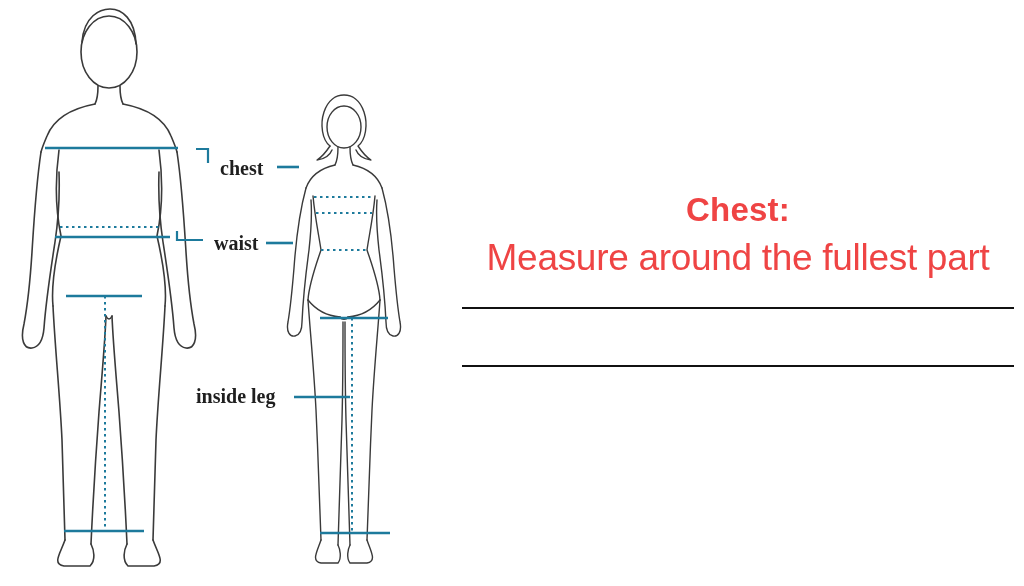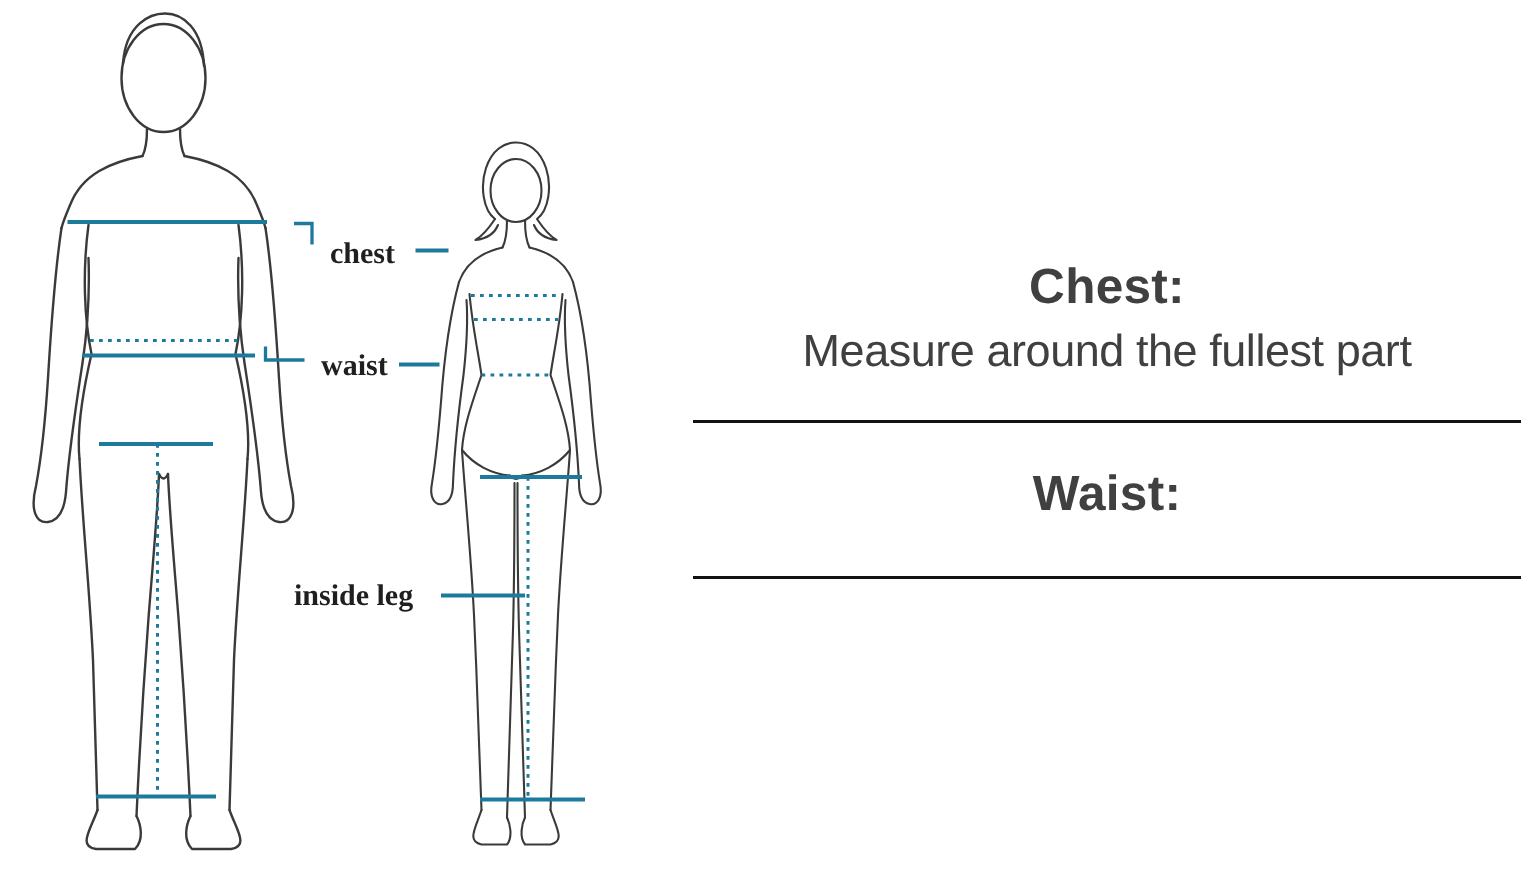--- a/index.html
+++ b/index.html
@@ -13,29 +13,29 @@
   .fig-outline { fill:none; stroke:#3a3a3a; stroke-width:1.6; stroke-linecap:round; stroke-linejoin:round; }
   .fig-outline-f { fill:none; stroke:#3a3a3a; stroke-width:1.4; stroke-linecap:round; stroke-linejoin:round; }
   .meas-solid { stroke:#1d7a9c; stroke-width:2.6; fill:none; stroke-linecap:butt; }
   .meas-bracket { stroke:#1d7a9c; stroke-width:2.2; fill:none; stroke-linecap:butt; stroke-linejoin:miter; }
   .meas-dotted { stroke:#1d7a9c; stroke-width:2; fill:none; stroke-dasharray:2.5 3.5; }
   .meas-label { font-family:"Liberation Serif", serif; font-weight:bold; font-size:20px; fill:#1f1f1f; }
 
   .instructions {
     position:absolute; left:462px; top:0; width:552px; height:586px;
     display:flex; flex-direction:column; justify-content:center; align-items:center;
-    text-align:center; color:#404040;
+    text-align:center; color:#ef4444;
   }
   .section { width:100%; }
   .section h2 {
     margin:0 0 8px 0; font-size:33px; font-weight:700; letter-spacing:0.2px;
     font-family:"Liberation Sans", sans-serif;
   }
   .section p {
-    margin:0; font-size:30px; font-weight:400; letter-spacing:-0.3px;
+    margin:0; font-size:37px; font-weight:400; letter-spacing:-0.3px;
     font-family:"Liberation Sans", sans-serif;
   }
   .divider { width:100%; border:none; border-top:2px solid #111111; margin:28px 0; }
 </style>
 </head>
 <body>
 
 <div class="page">
 
   <div class="diagram">
@@ -118,20 +118,19 @@
   <div class="instructions">
 
     <div class="section">
       <h2>Chest:</h2>
       <p>Measure around the fullest part</p>
     </div>
 
     <hr class="divider">
 
     <div class="section">
-      <h2>Waist:</h2>
     </div>
 
     <hr class="divider">
 
 
   </div>
 </div>
 
 </body></html>

